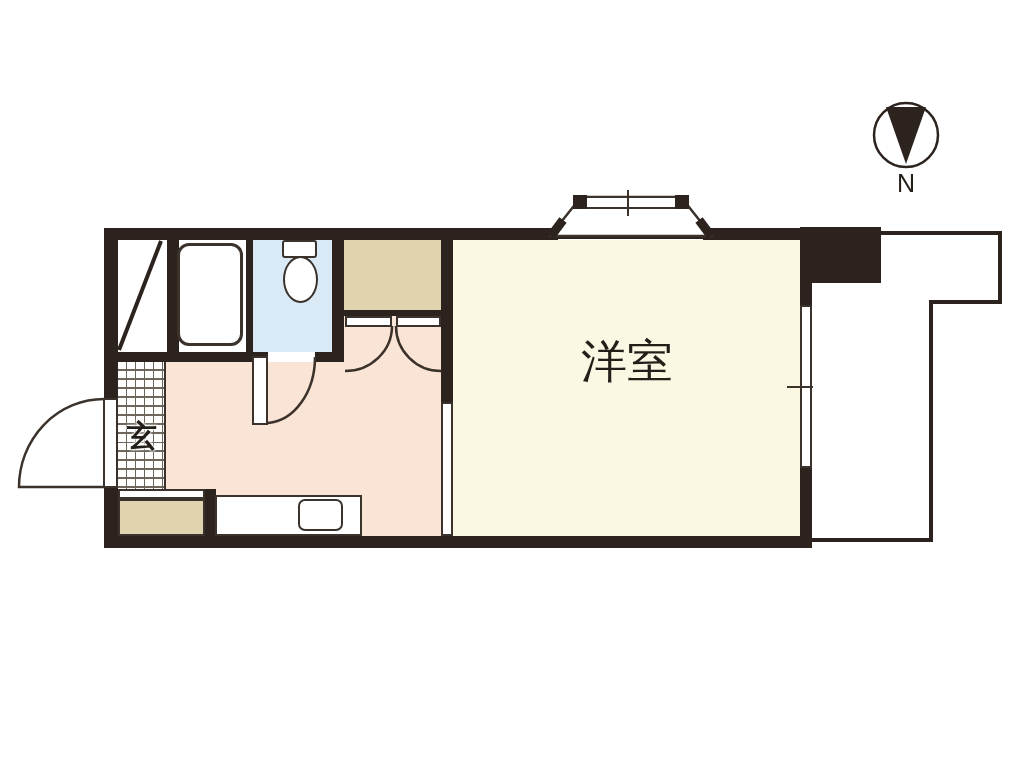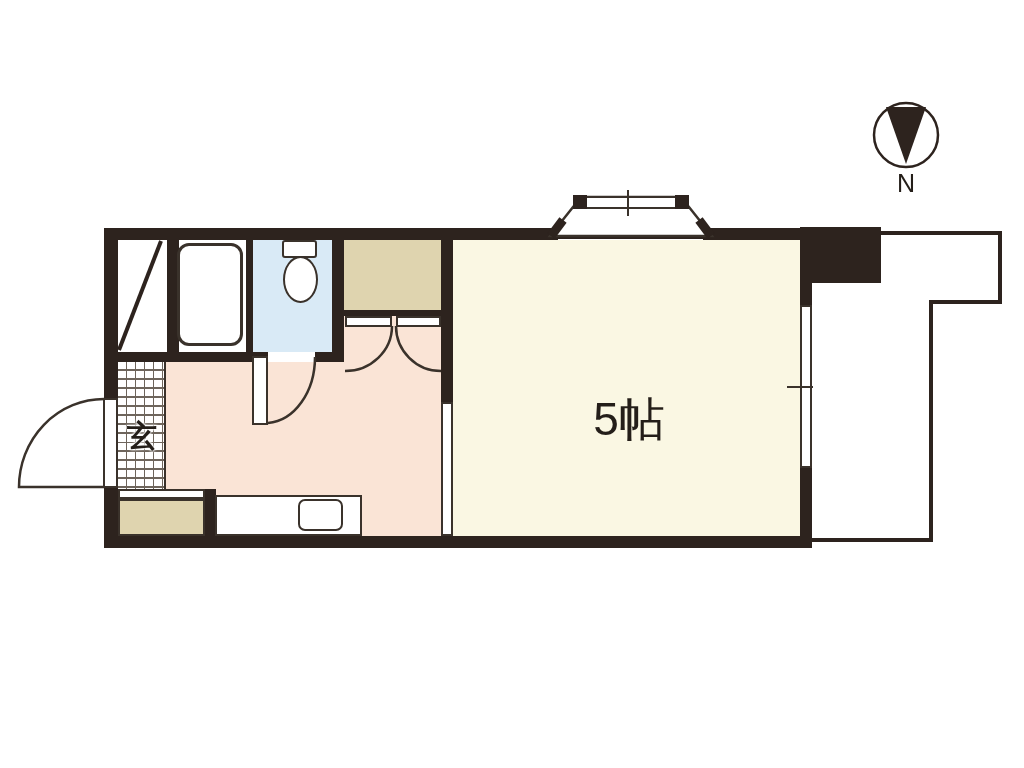--- a/index.html
+++ b/index.html
@@ -98,16 +98,16 @@
 
     <path class="sw" stroke-width="4" d="M 879 233 H 1000 V 302 H 931 V 540 H 812"></path>
 
     <g>
       <circle cx="906" cy="135" r="32" fill="#fff" stroke="var(--wall)" stroke-width="2.5"></circle>
       <polygon class="fw" points="886,107 926,107 906,164"></polygon>
       <text class="ntext" x="906" y="192">N</text>
     </g>
   </svg>
 
-  <div class="label" style="left:629px;top:419px;font-size:46px;">5帖</div>
+  <div class="label" style="left:627px;top:361px;font-size:46px;">洋室</div>
   <div class="label halo" style="left:142px;top:436px;font-size:30px;font-weight:bold;">玄</div>
 
 </div>
 
 </body></html>

